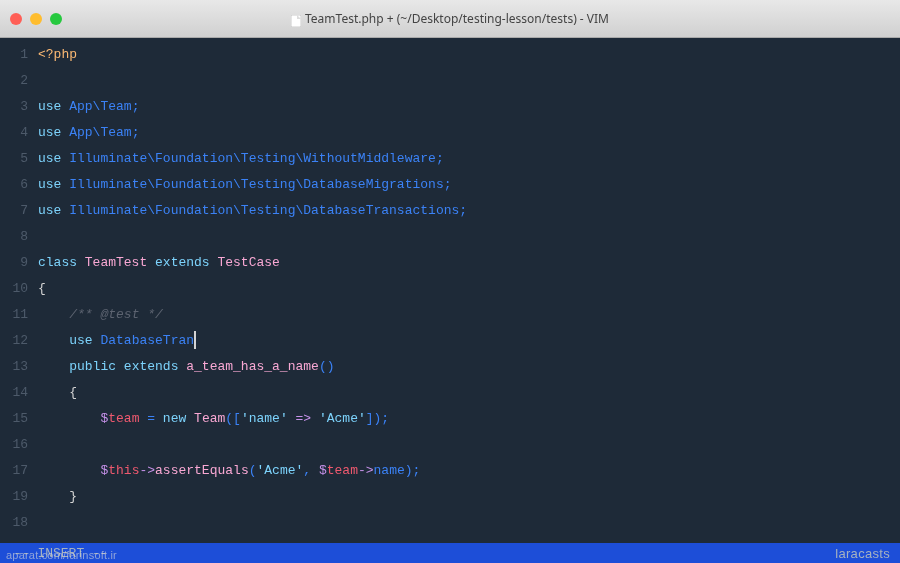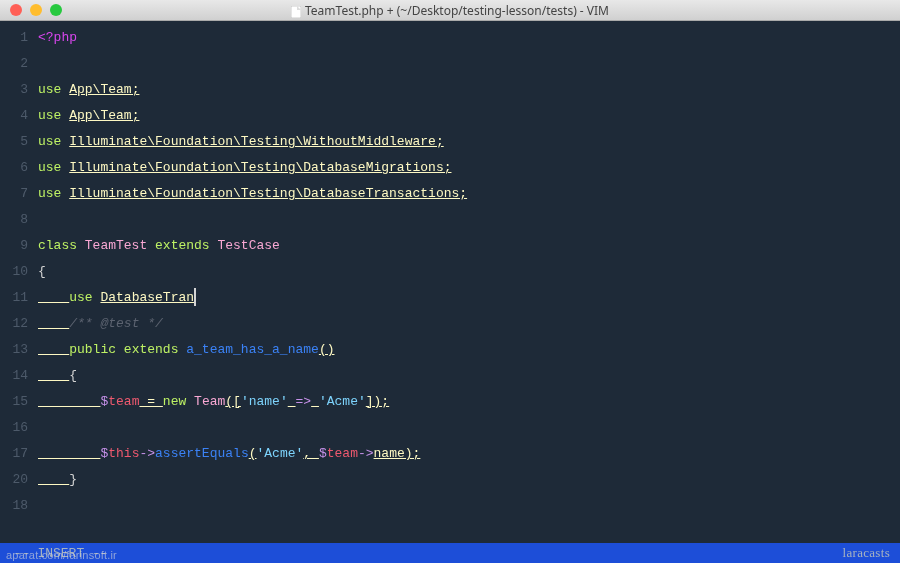--- a/index.html
+++ b/index.html
@@ -10,21 +10,21 @@
     body {
       width: 900px;
       height: 563px;
       background: #1e2a38;
       font-family: Menlo, Monaco, 'Courier New', monospace;
       font-size: 13px;
       overflow: hidden;
       position: relative;
     }
     .titlebar {
-      height: 21px;
+      height: 38px;
       background: linear-gradient(#e8e8e8, #d0d0d0);
       border-bottom: 1px solid #aaa;
       display: flex;
       align-items: center;
       position: relative;
     }
     .traffic-lights {
       display: flex;
       gap: 8px;
       padding-left: 10px;
@@ -74,30 +74,30 @@
     }
     .code {
       flex: 1;
       color: #a6b2c0;
     }
     .code-line {
       height: 26px;
       line-height: 26px;
       white-space: pre;
     }
-    .tag { color: #d946ef; }
-    .keyword { color: #bef264; }
+    .tag { color: #fdba74; }
+    .keyword { color: #7dd3fc; }
     .classname { color: #f9a8d4; }
-    .func { color: #3b82f6; }
+    .func { color: #f9a8d4; }
     .var-dollar { color: #c792ea; }
     .var { color: #ef596f; }
     .string { color: #7dd3fc; }
     .arrow { color: #c792ea; }
     .comment { color: #5c6370; font-style: italic; }
-    .punct { color: #fef9c3; text-decoration: underline; }
+    .punct { color: #3b82f6; }
     .brace { color: #d4d4d4; }
     .cursor {
       display: inline-block;
       width: 2px;
       height: 18px;
       background: #d4d4d4;
       vertical-align: middle;
       margin-bottom: 2px;
     }
     .statusbar {
@@ -118,21 +118,21 @@
       position: absolute;
       bottom: 2px;
       left: 6px;
       color: rgba(220,220,220,0.6);
       font-size: 11px;
       font-family: Tahoma, sans-serif;
       z-index: 5;
       letter-spacing: 0.2px;
     }
     .status-left { padding-left: 4px; }
-    .status-right { font-family: Liberation Serif, serif; letter-spacing: 0.3px; margin-left: 20px; }
+    .status-right { font-family: Liberation Sans, sans-serif; letter-spacing: 0.3px; margin-left: 20px; }
   </style>
 </head>
 <body>
 
 <div class="titlebar">
   <div class="traffic-lights">
     <div class="light red"></div>
     <div class="light yellow"></div>
     <div class="light green"></div>
   </div>
@@ -158,36 +158,36 @@
       <div>8</div>
       <div>9</div>
       <div>10</div>
       <div>11</div>
       <div>12</div>
       <div>13</div>
       <div>14</div>
       <div>15</div>
       <div>16</div>
       <div>17</div>
-      <div>20</div>
+      <div>19</div>
       <div>18</div>
     </div>
   <div class="code" id="code">
       <div class="code-line"><span class="tag">&lt;?php</span></div>
       <div class="code-line"></div>
       <div class="code-line"><span class="keyword">use </span><span class="punct">App\Team;</span></div>
       <div class="code-line"><span class="keyword">use </span><span class="punct">App\Team;</span></div>
       <div class="code-line"><span class="keyword">use </span><span class="punct">Illuminate\Foundation\Testing\WithoutMiddleware;</span></div>
       <div class="code-line"><span class="keyword">use </span><span class="punct">Illuminate\Foundation\Testing\DatabaseMigrations;</span></div>
       <div class="code-line"><span class="keyword">use </span><span class="punct">Illuminate\Foundation\Testing\DatabaseTransactions;</span></div>
       <div class="code-line"></div>
       <div class="code-line"><span class="keyword">class </span><span class="classname">TeamTest</span><span class="keyword"> extends </span><span class="classname">TestCase</span></div>
       <div class="code-line"><span class="brace">{</span></div>
+      <div class="code-line"><span class="punct">    </span><span class="comment">/** @test */</span></div>
       <div class="code-line"><span class="punct">    </span><span class="keyword">use </span><span class="punct">DatabaseTran</span><span class="cursor"></span></div>
-      <div class="code-line"><span class="punct">    </span><span class="comment">/** @test */</span></div>
       <div class="code-line"><span class="punct">    </span><span class="keyword">public </span><span class="keyword">extends </span><span class="func">a_team_has_a_name</span><span class="punct">()</span></div>
       <div class="code-line"><span class="punct">    </span><span class="brace">{</span></div>
       <div class="code-line"><span class="punct">        </span><span class="var-dollar">$</span><span class="var">team</span><span class="punct"> = </span><span class="keyword">new </span><span class="classname">Team</span><span class="punct">([</span><span class="string">'name'</span><span class="punct"> </span><span class="arrow">=&gt;</span><span class="punct"> </span><span class="string">'Acme'</span><span class="punct">]);</span></div>
       <div class="code-line"></div>
       <div class="code-line"><span class="punct">        </span><span class="var-dollar">$</span><span class="var">this</span><span class="arrow">-&gt;</span><span class="func">assertEquals</span><span class="punct">(</span><span class="string">'Acme'</span><span class="punct">, </span><span class="var-dollar">$</span><span class="var">team</span><span class="arrow">-&gt;</span><span class="punct">name);</span></div>
       <div class="code-line"><span class="punct">    </span><span class="brace">}</span></div>
       <div class="code-line"></div>
     </div>
 </div>
 

